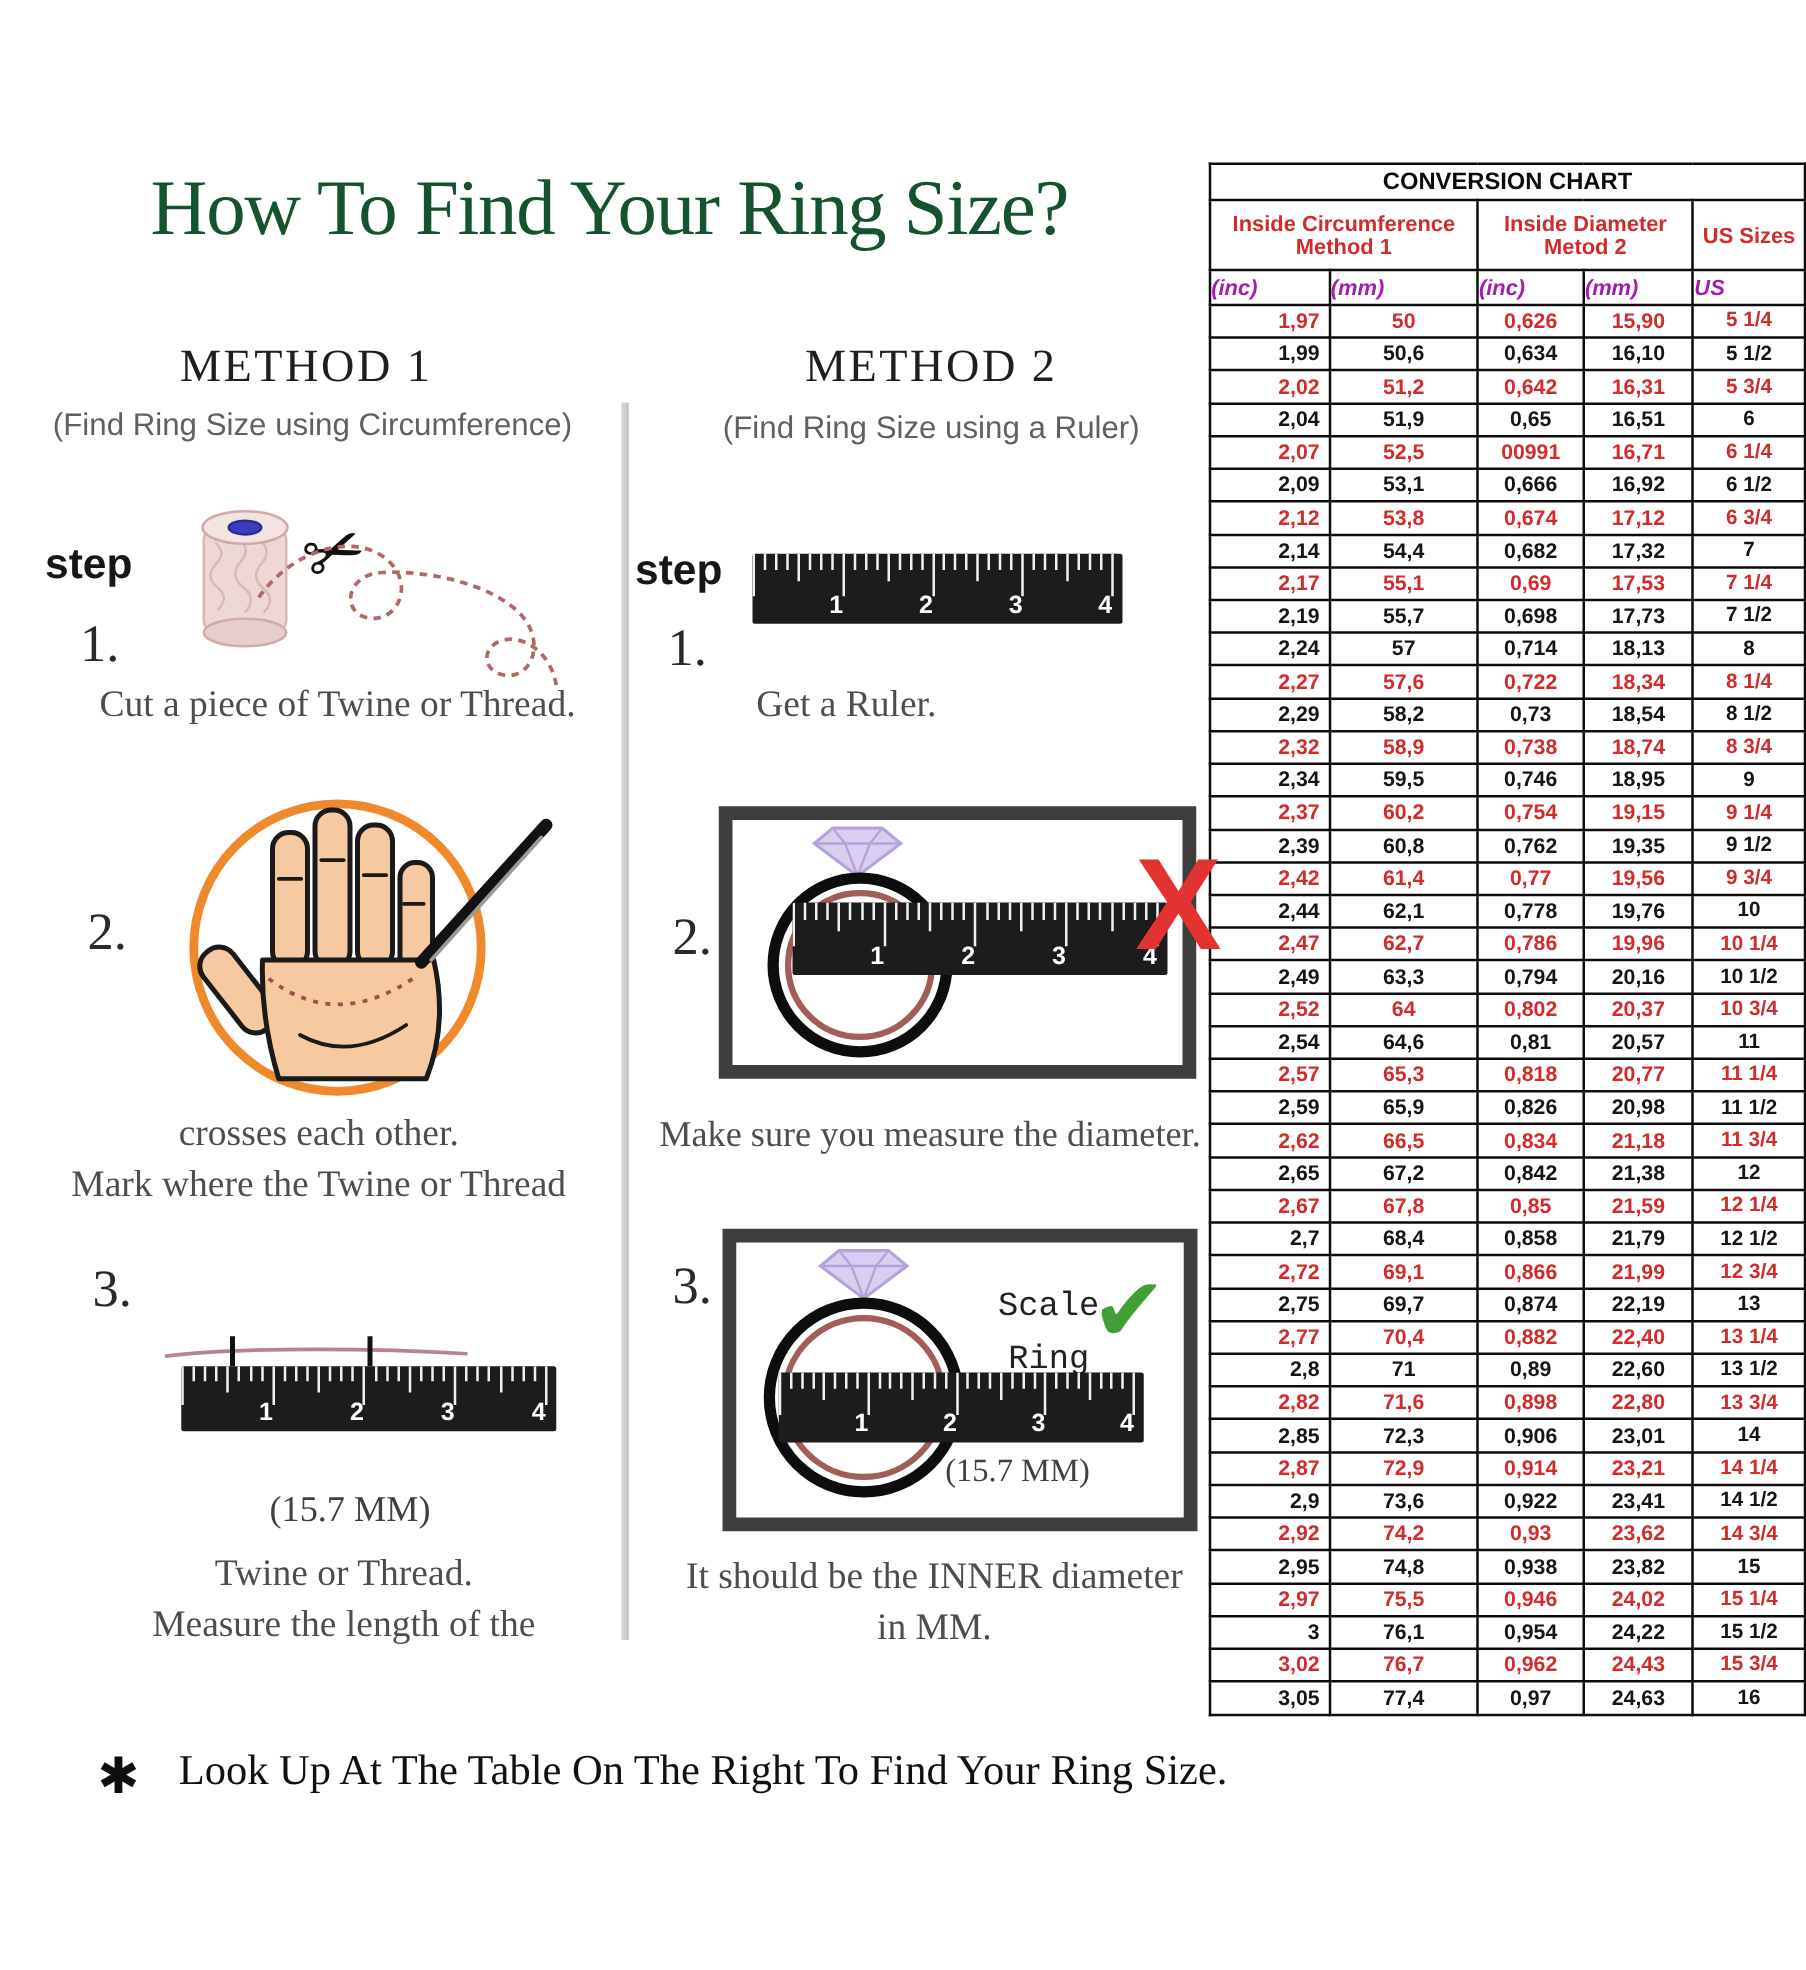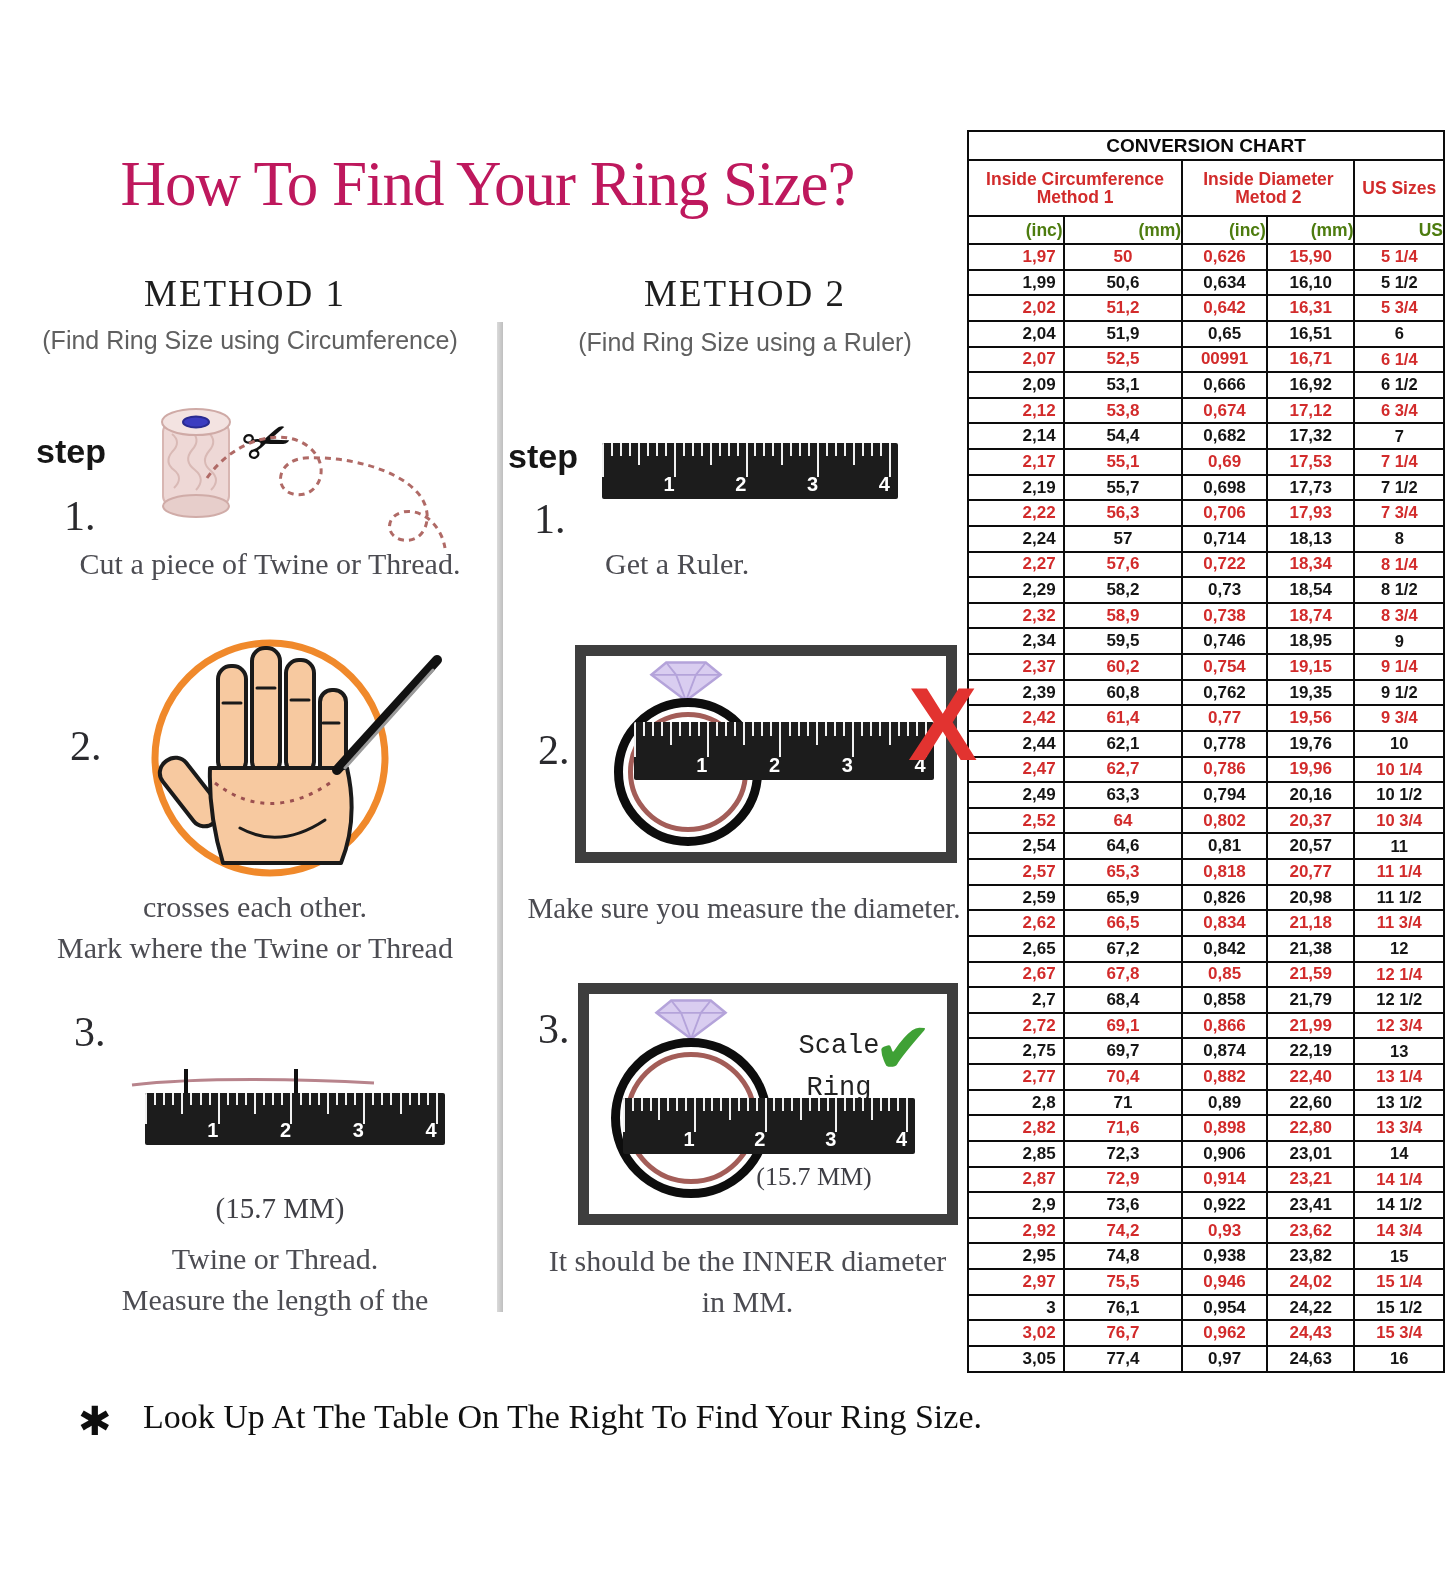--- a/index.html
+++ b/index.html
@@ -1,21 +1,21 @@
 <!DOCTYPE html>
 <html><head>
 <meta charset="utf-8">
 <style>
   html,body{margin:0;padding:0;background:#fff;}
   #page{position:relative;width:1445px;height:1576px;background:#fff;overflow:hidden;
         font-family:"Liberation Serif",serif;color:#1a1a1a;}
 
   
-  .main-title{position:absolute;left:0;top:148px;width:975px;text-align:center;
-    font-size:63px;color:#be185d;letter-spacing:-1px;white-space:nowrap;}
+  .main-title{position:absolute;left:0;top:130px;width:975px;text-align:center;
+    font-size:63px;color:#14532d;letter-spacing:-1px;white-space:nowrap;}
   .method-head{position:absolute;font-size:37px;color:#1e1e1e;letter-spacing:2px;text-align:center;}
   .method-sub{position:absolute;font-family:"Liberation Sans",sans-serif;font-size:25px;
     color:#606060;text-align:center;white-space:nowrap;}
   #m1-head{left:0;top:272px;width:490px;}
   #m1-sub{left:0;top:326px;width:500px;}
   #m2-head{left:510px;top:272px;width:470px;}
   #m2-sub{left:515px;top:328px;width:460px;}
 
   .divider{position:absolute;left:497px;top:322px;width:6px;height:990px;
     background:linear-gradient(to right,#dadada,#bfbfbf);}
@@ -55,21 +55,21 @@
     font-family:"DejaVu Sans",sans-serif;}
   .foot-text{position:absolute;left:143px;top:1398px;font-size:34px;color:#101010;white-space:nowrap;}
 
   
   .chart-wrap{position:absolute;left:967px;top:130px;width:478px;height:1243px;}
   table.conv{width:100%;height:100%;border-collapse:collapse;table-layout:fixed;
     font-family:"Liberation Sans",sans-serif;font-weight:bold;background:#fff;}
   table.conv td,table.conv th{border:2.6px solid #0c0c0c;padding:0;line-height:1.05;}
   .conv-title{font-size:19px;text-align:center;color:#0b0b0b;height:27px;}
   .conv-group{font-size:17.5px;text-align:center;color:#d22b2b;height:54px;line-height:1.45;}
-  .conv-sub{font-size:17.5px;text-align:right;color:#4d7c0f;height:26px;}
+  .conv-sub{font-size:17.5px;text-align:left;color:#a21caf;height:26px;font-style:italic;}
   .col0{width:20.1%;}.col1{width:24.9%;}.col2{width:17.8%;}.col3{width:18.4%;}.col4{width:18.8%;}
   table.conv td.c0{text-align:right;padding-right:7px;font-size:17px;}
   table.conv td.c1,table.conv td.c2,table.conv td.c3{text-align:center;font-size:17px;}
   table.conv td.c4{text-align:center;font-size:16.5px;}
   tr.row-black td{color:#151515;}
   tr.row-red td{color:#d22b2b;}
 </style>
 </head>
 <body>
 
@@ -450,27 +450,20 @@
             <td class="c3">17,53</td>
             <td class="c4">7 1/4</td>
           </tr>
           <tr class="row-black">
             <td class="c0">2,19</td>
             <td class="c1">55,7</td>
             <td class="c2">0,698</td>
             <td class="c3">17,73</td>
             <td class="c4">7 1/2</td>
           </tr>
-          <tr class="row-red">
-            <td class="c0">2,22</td>
-            <td class="c1">56,3</td>
-            <td class="c2">0,706</td>
-            <td class="c3">17,93</td>
-            <td class="c4">7 3/4</td>
-          </tr>
           <tr class="row-black">
             <td class="c0">2,24</td>
             <td class="c1">57</td>
             <td class="c2">0,714</td>
             <td class="c3">18,13</td>
             <td class="c4">8</td>
           </tr>
           <tr class="row-red">
             <td class="c0">2,27</td>
             <td class="c1">57,6</td>

